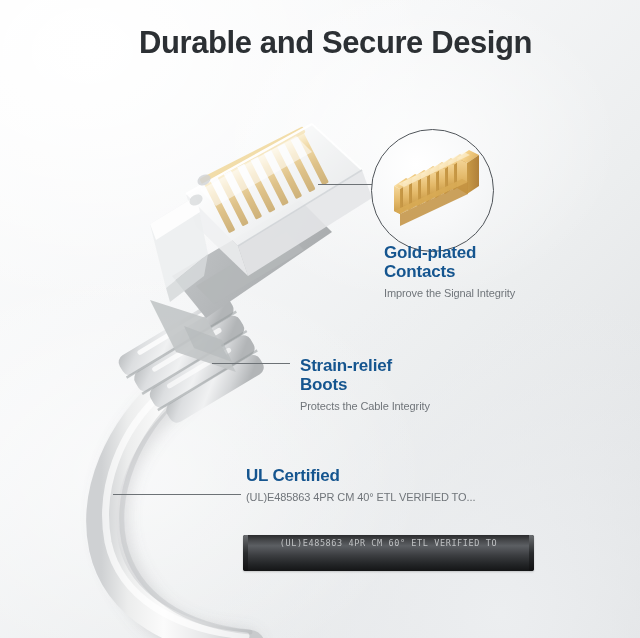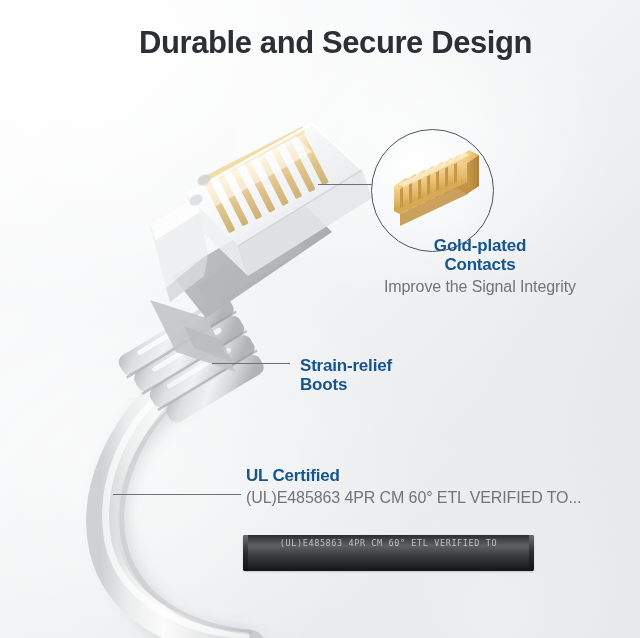--- a/index.html
+++ b/index.html
@@ -50,27 +50,27 @@
     color: #15558f;
     font-weight: bold;
     font-size: 17px;
     line-height: 19px;
     letter-spacing: -0.2px;
     white-space: pre-line;
   }
   .callout-sub {
     margin-top: 4px;
     color: #70757a;
-    font-size: 16px;
+    font-size: 11px;
     line-height: 17px;
     letter-spacing: -0.1px;
     white-space: nowrap;
   }
 
-  .c-gold { left: 384px; top: 236px; text-align: center; }
+  .c-gold { left: 384px; top: 243px; }
   .c-boots { left: 300px; top: 356px; }
   .c-ul { left: 246px; top: 466px; }
 
   
   .leader {
     position: absolute;
     height: 1px;
     background: #6d7276;
   }
   .leader.l-gold  { left: 318px; top: 184px; width: 56px; }
@@ -341,25 +341,26 @@
 
   <div class="callout c-gold">
     <div class="callout-title">Gold-plated
 Contacts</div>
     <div class="callout-sub">Improve the Signal Integrity</div>
   </div>
 
   <div class="callout c-boots">
     <div class="callout-title">Strain-relief
 Boots</div>
+    <div class="callout-sub">Protects the Cable Integrity</div>
   </div>
 
   <div class="callout c-ul">
     <div class="callout-title">UL Certified</div>
-    <div class="callout-sub">(UL)E485863 4PR CM 60° ETL VERIFIED TO...</div>
+    <div class="callout-sub">(UL)E485863 4PR CM 40° ETL VERIFIED TO...</div>
   </div>
 
   <div class="ul-strip">
     <div class="ul-strip-cap left"></div>
     <div class="ul-strip-cap right"></div>
     <div class="ul-strip-text">(UL)E485863 4PR CM 60° ETL VERIFIED TO</div>
   </div>
 
 </div>
 

